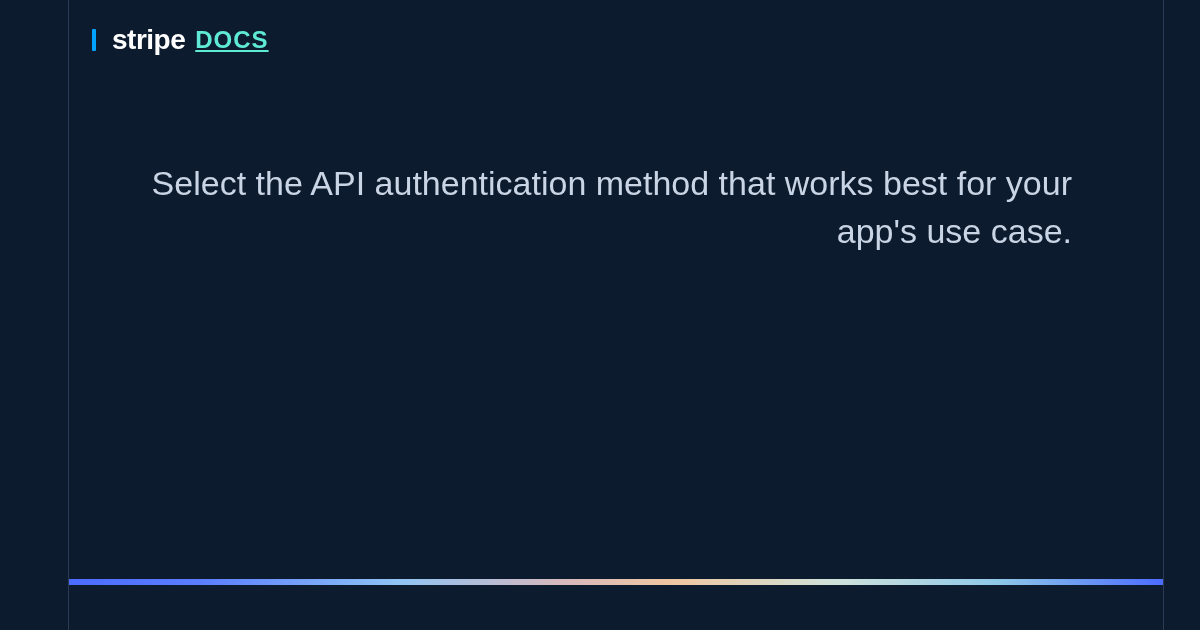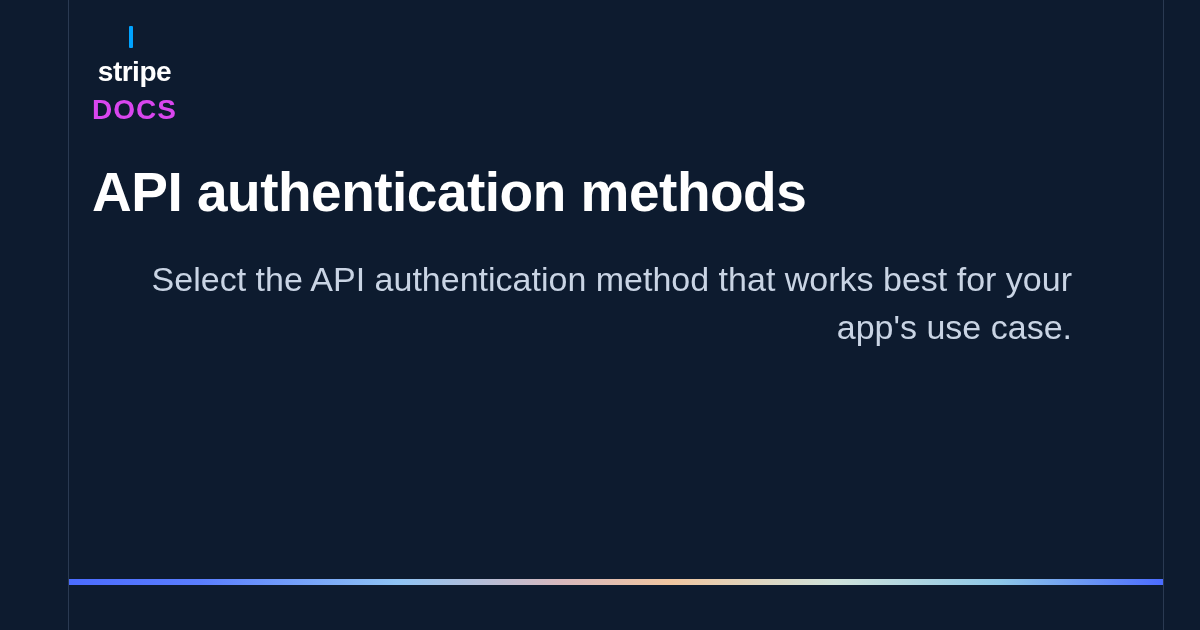--- a/index.html
+++ b/index.html
@@ -24,42 +24,42 @@
       border-left: 1px solid #2a3a52;
       border-right: 1px solid #2a3a52;
     }
     .brand-row {
       position: absolute;
       top: 26px;
       left: 92px;
       display: flex;
       align-items: center;
       gap: 10px;
-      flex-direction: column;
     }
     .brand-accent {
       width: 4px;
       height: 22px;
       background: #00a3ff;
       border-radius: 1px;
       margin-right: 6px;
     }
     .stripe-logo {
       color: #ffffff;
       font-weight: 700;
       font-size: 28px;
       letter-spacing: -0.5px;
       line-height: 1;
     }
     .docs-label {
-      color: #d946ef;
+      color: #5eead4;
       font-weight: 800;
-      font-size: 28px;
+      font-size: 24px;
       letter-spacing: 1px;
       line-height: 1;
+      text-decoration: underline;
     }
     .main {
       position: absolute;
       top: 160px;
       left: 92px;
       right: 92px;
     }
     .page-title {
       color: #ffffff;
       font-size: 55px;
@@ -97,17 +97,16 @@
 
 <div class="content-frame"></div>
 
 <div class="brand-row">
   <div class="brand-accent"></div>
   <span class="stripe-logo">stripe</span>
   <span class="docs-label">DOCS</span>
 </div>
 
 <div class="main">
-  <h1 class="page-title">API authentication methods</h1>
   <p class="page-subtitle">Select the API authentication method that works best for your app's use case.</p>
 </div>
 
 <div class="bottom-rule"></div>
 
 </body></html>

